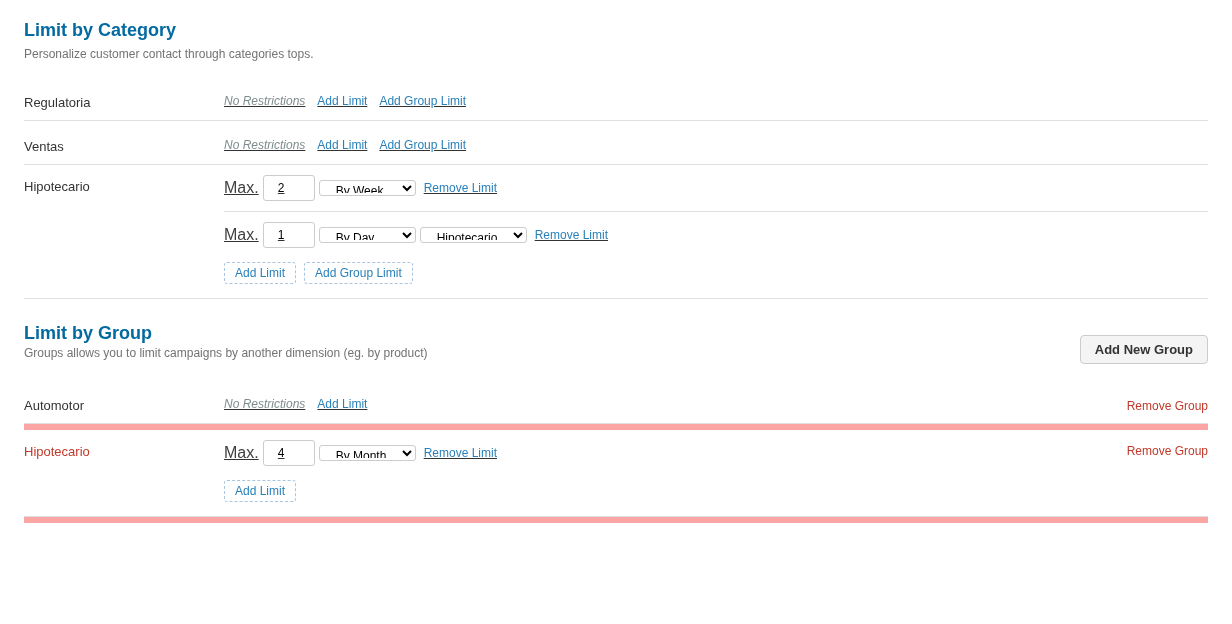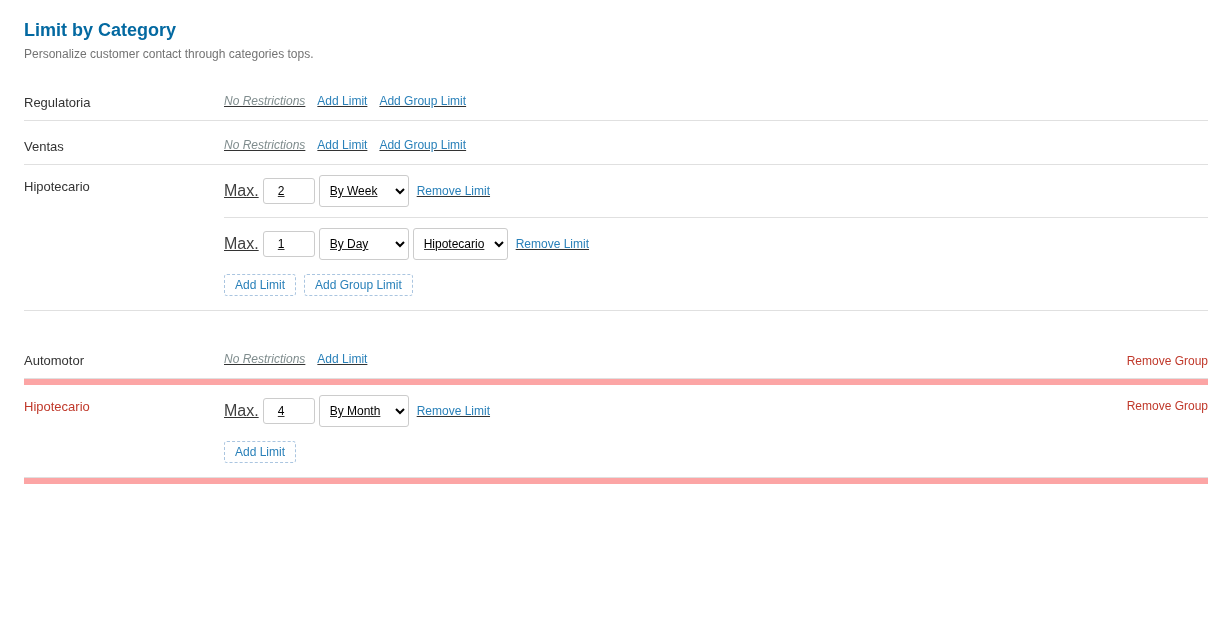--- a/index.html
+++ b/index.html
@@ -83,24 +83,24 @@
     .number-input {
       width: 52px;
       height: 26px;
       border: 1px solid #ccc;
       border-radius: 3px;
       padding: 2px 4px;
       font-size: 12px;
       text-align: center;
     }
     .select-input {
-      height: 32px;
+      height: 16px;
       border: 1px solid #ccc;
       border-radius: 3px;
-      padding: 2px 6px;
+      padding: 2px 12px;
       font-size: 12px;
       background: #fff;
       cursor: pointer;
       min-width: 90px;
     }
     .add-btn {
       background: none;
       border: 1px dashed #aac5e0;
       color: #2980b9;
       padding: 3px 10px;
@@ -204,20 +204,27 @@
       </div>
       <div class="actions-row">
         <button class="add-btn">Add Limit</button>
         <button class="add-btn">Add Group Limit</button>
       </div>
     </div>
   </div>
 </div>
 
 <div class="section">
+  <div class="section-header">
+    <div class="section-header-left">
+      <h2>Limit by Group</h2>
+      <p class="subtitle">Groups allows you to limit campaigns by another dimension (eg. by product)</p>
+    </div>
+    <button class="add-new-group-btn">Add New Group</button>
+  </div>
 
   <div class="group-row-wrapper">
     <div class="category-row">
       <div class="category-name">Automotor</div>
       <div class="limits-area">
         <div class="limit-line">
           <span class="no-restrictions">No Restrictions</span>
           <button class="link-btn">Add Limit</button>
         </div>
       </div>

